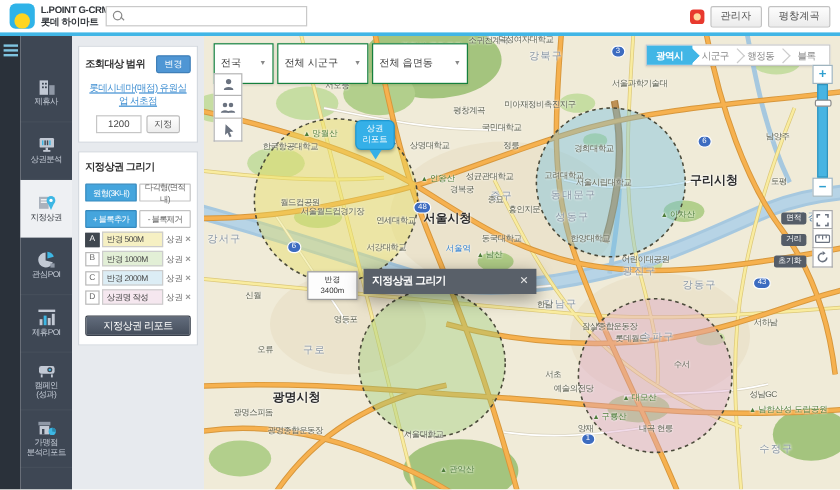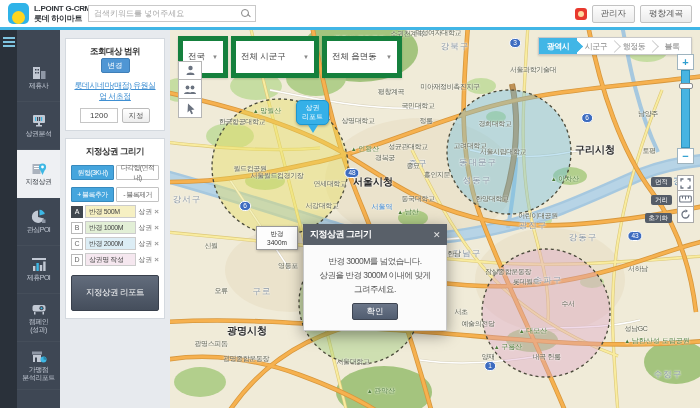--- a/index.html
+++ b/index.html
@@ -32,57 +32,57 @@
   .burger i { display:block; height:2px; background:#7fc4e0; margin-bottom:2px; }
   .menu { position:absolute; left:17px; top:30px; width:43px; height:378px; background:#3e4754; padding-top:24px; z-index:30; }
   .mitem { width:43px; height:48px; display:flex; flex-direction:column; align-items:center; justify-content:center; gap:2px; color:#c2c9d4; cursor:pointer; border-bottom:1px solid rgba(255,255,255,0.04); }
   .mitem .mlabel { font-size:7px; line-height:8px; text-align:center; white-space:pre-line; letter-spacing:-0.5px; }
   .mitem.active { background:#eef0f3; color:#3a3f46; }
   .mitem svg { display:block; }
 
   
   .panel { position:absolute; left:60px; top:30px; width:110px; height:378px; background:#e7eaee; z-index:20; padding:8px 5px; }
   .card { background:#fff; border:1px solid #d4d9df; padding:7px 5px; margin-bottom:7px; }
-  .card-head { display:flex; align-items:center; justify-content:space-between;flex-direction:column; }
+  .card-head { display:flex; align-items:center; justify-content:space-between; }
   .card-title { font-size:8.5px; font-weight:bold; color:#333; letter-spacing:-0.5px; }
   .chg-btn { font-size:7.5px; color:#fff; background:#4f96d4; border:1px solid #3f7fb8; border-radius:2px; padding:1.5px 6px; cursor:pointer; }
   .store-link { display:block; text-align:center; font-size:8px; color:#3f8fd2; text-decoration:underline; line-height:11px; margin:7px 0 6px; letter-spacing:-0.5px; cursor:pointer; }
   .radius-row { display:flex; justify-content:center; gap:4px; }
   .radius-input { width:38px; height:15px; border:1px solid #c6c6c6; font-size:8px; text-align:center; color:#444; font-family:inherit; }
   .assign-btn { width:28px; height:15px; font-size:7.5px; color:#555; background:linear-gradient(#fff,#ededed); border:1px solid #bbb; border-radius:2px; cursor:pointer; }
   .seg-row { display:flex; gap:2px; margin-top:7px; }
   .seg { flex:1; height:15px; font-size:7px; letter-spacing:-0.6px; display:flex; align-items:center; justify-content:center; cursor:pointer; border-radius:1px; }
   .seg.on { background:#45a5dd; color:#fff; border:1px solid #3689bd; }
   .seg.off { background:#fff; color:#666; border:1px solid #c3c3c3; }
   .zrow { display:flex; align-items:center; gap:2px; margin-top:3px; }
   .zkey { width:12px; height:12px; font-size:7px; display:flex; align-items:center; justify-content:center; border:1px solid #b9b9b9; background:#fff; color:#666; flex:0 0 auto; }
   .zrow.first .zkey { background:#40474f; border-color:#40474f; color:#fff; }
   .zval { flex:1; height:13px; border:1px solid #ccc; font-size:7px; color:#444; display:flex; align-items:center; padding-left:3px; letter-spacing:-0.4px; }
   .zsuffix { font-size:7px; color:#666; flex:0 0 auto; }
   .zdel { font-size:8px; color:#999; font-weight:bold; cursor:pointer; flex:0 0 auto; line-height:8px; }
-  .report-btn { margin-top:9px; width:100%; height:36px; color:#fff; font-size:8.5px; letter-spacing:-0.5px; background:linear-gradient(#626c7c,#454e5c); border:1px solid #39404c; border-radius:2px; cursor:pointer; }
+  .report-btn { margin-top:9px; width:100%; height:17px; color:#fff; font-size:8.5px; letter-spacing:-0.5px; background:linear-gradient(#626c7c,#454e5c); border:1px solid #39404c; border-radius:2px; cursor:pointer; }
 
   
   .map { position:absolute; left:170px; top:30px; width:530px; height:378px; background:#f0ebd8; overflow:hidden; }
   .map svg.base { position:absolute; left:0; top:0; }
   .lab-layer { position:absolute; left:0; top:0; width:530px; height:378px; pointer-events:none; }
   .map-label { position:absolute; transform:translate(-50%,-50%); white-space:nowrap; text-shadow:0 0 2px #fff,0 0 2px #fff; }
   .map-label.city { font-size:10px; font-weight:bold; color:#2b2b2b; }
   .map-label.district { font-size:8.5px; color:#8a97a5; letter-spacing:1px; }
   .map-label.place { font-size:7px; color:#5d6152; letter-spacing:-0.4px; }
   .map-label.mt { font-size:7px; color:#4e7d3a; }
   .map-label.mt::before { content:'▲ '; font-size:6px; }
   .map-label.water { font-size:9px; color:#5b87ab; letter-spacing:2px; }
   .map-label.blue { font-size:7px; color:#2f7fd0; }
   .map-label.shield { font-size:6.5px; color:#fff; background:#3d6cc0; border:1px solid #fff; border-radius:6px; padding:0 3px; line-height:8px; text-shadow:none; }
 
   .filters { position:absolute; left:8px; top:6px; display:flex; gap:3px; z-index:10; }
-  .fsel { height:19px; background:#fff; border:5px solid #15803d; box-shadow:0 1px 2px rgba(0,0,0,.15); font-size:8.5px; color:#444; display:flex; align-items:center; justify-content:space-between; padding:16px 5px; cursor:pointer; }
+  .fsel { height:19px; background:#fff; border:1px solid #15803d; box-shadow:0 1px 2px rgba(0,0,0,.15); font-size:8.5px; color:#444; display:flex; align-items:center; justify-content:space-between; padding:16px 5px; cursor:pointer; }
   .fsel .arr { font-size:6px; color:#888; margin-left:5px; }
-  .f1{width:50px}.f2{width:88px}.f3{width:80px}
+  .f1{width:50px}.f2{width:76px}.f3{width:80px}
 
   .ltools { position:absolute; left:8px; top:31px; width:24px; z-index:10; }
   .ltool { width:24px; height:19px; background:#fff; border:1px solid #b5b5b5; border-top-width:0; display:flex; align-items:center; justify-content:center; cursor:pointer; }
   .ltool:first-child { border-top-width:1px; }
 
   .crumbs { position:absolute; right:8px; top:7px; height:18px; display:flex; background:#fff; border:1px solid #c8c8c8; box-shadow:0 1px 2px rgba(0,0,0,.15); z-index:10; }
   .crumb { position:relative; width:38px; font-size:8px; color:#888; display:flex; align-items:center; justify-content:center; letter-spacing:-0.5px; cursor:pointer; }
   .crumb:not(:last-child)::after { content:''; position:absolute; right:-4px; top:4px; width:8px; height:8px; transform:rotate(45deg); background:#fff; border-top:1px solid #ccc; border-right:1px solid #ccc; z-index:2; }
   .crumb.on { background:#41b6e6; color:#fff; font-weight:bold; }
   .crumb.on::after { background:#41b6e6; border-color:#41b6e6; }
@@ -117,21 +117,20 @@
 
   <div class="header">
     <div class="logo">
       <div class="logo-badge"></div>
       <div class="logo-text">
         <div>L.POINT G-CRM</div>
         <div>롯데 하이마트</div>
       </div>
     </div>
     <div class="search-box">
-      <input type="text" placeholder="검색키워드를 넣어주세요" style="">
       <span class="mag"></span>
     </div>
     <div class="header-right">
       <span class="himart-ico"></span>
       <button class="hbtn">관리자</button>
       <button class="hbtn">평창계곡</button>
     </div>
   </div>
   <div class="header-strip"></div>
 
@@ -377,21 +376,21 @@
         <span class="map-label city" style="left: 425px; top: 120px;">구리시청</span>
         <span class="map-label city" style="left: 77px; top: 301px;">광명시청</span>
         <span class="map-label district" style="left: 285px; top: 17px;">강북구</span>
         <span class="map-label district" style="left: 308px; top: 133px;">동대문구</span>
         <span class="map-label district" style="left: 307px; top: 151px;">성동구</span>
         <span class="map-label district" style="left: 248px; top: 134px;">중구</span>
         <span class="map-label district" style="left: 297px; top: 224px;">강남구</span>
         <span class="map-label district" style="left: 378px; top: 251px;">송파구</span>
         <span class="map-label district" style="left: 363px; top: 196px;">광진구</span>
         <span class="map-label district" style="left: 413px; top: 208px;">강동구</span>
-        <span class="map-label district" style="left: 498px; top: 345px;">수정구</span>
+        <span class="map-label district" style="left: 477px; top: 345px;">수정구</span>
         <span class="map-label district" style="left: 17px; top: 170px;">강서구</span>
         <span class="map-label mt" style="left: 186px; top: 9px;">북한산 국립공원</span>
         <span class="map-label place" style="left: 186px; top: 29px;">삼천사계곡</span>
         <span class="map-label place" style="left: 237px; top: 4px;">소귀천계곡</span>
         <span class="map-label place" style="left: 268px; top: 3px;">덕성여자대학교</span>
         <span class="map-label place" style="left: 363px; top: 40px;">서울과학기술대</span>
         <span class="map-label place" style="left: 280px; top: 57px;">미아재정비촉진지구</span>
         <span class="map-label place" style="left: 248px; top: 76px;">국민대학교</span>
         <span class="map-label place" style="left: 221px; top: 62px;">평창계곡</span>
         <span class="map-label place" style="left: 256px; top: 91px;">정릉</span>
@@ -531,22 +530,16 @@
     </div>
 
     <div class="rad-tip">반경
 3400m</div>
 
     <div class="modal">
       <div class="modal-title">
         <span>지정상권 그리기</span>
         <span class="modal-x">✕</span>
       </div>
-      <div class="modal-body">
-        <div class="modal-msg">반경 3000M를 넘었습니다.
-상권을 반경 3000M 이내에 맞게
-그려주세요.</div>
-        <button class="confirm-btn">확인</button>
-      </div>
     </div>
   </div>
 
 </div>
 
 </body></html>

